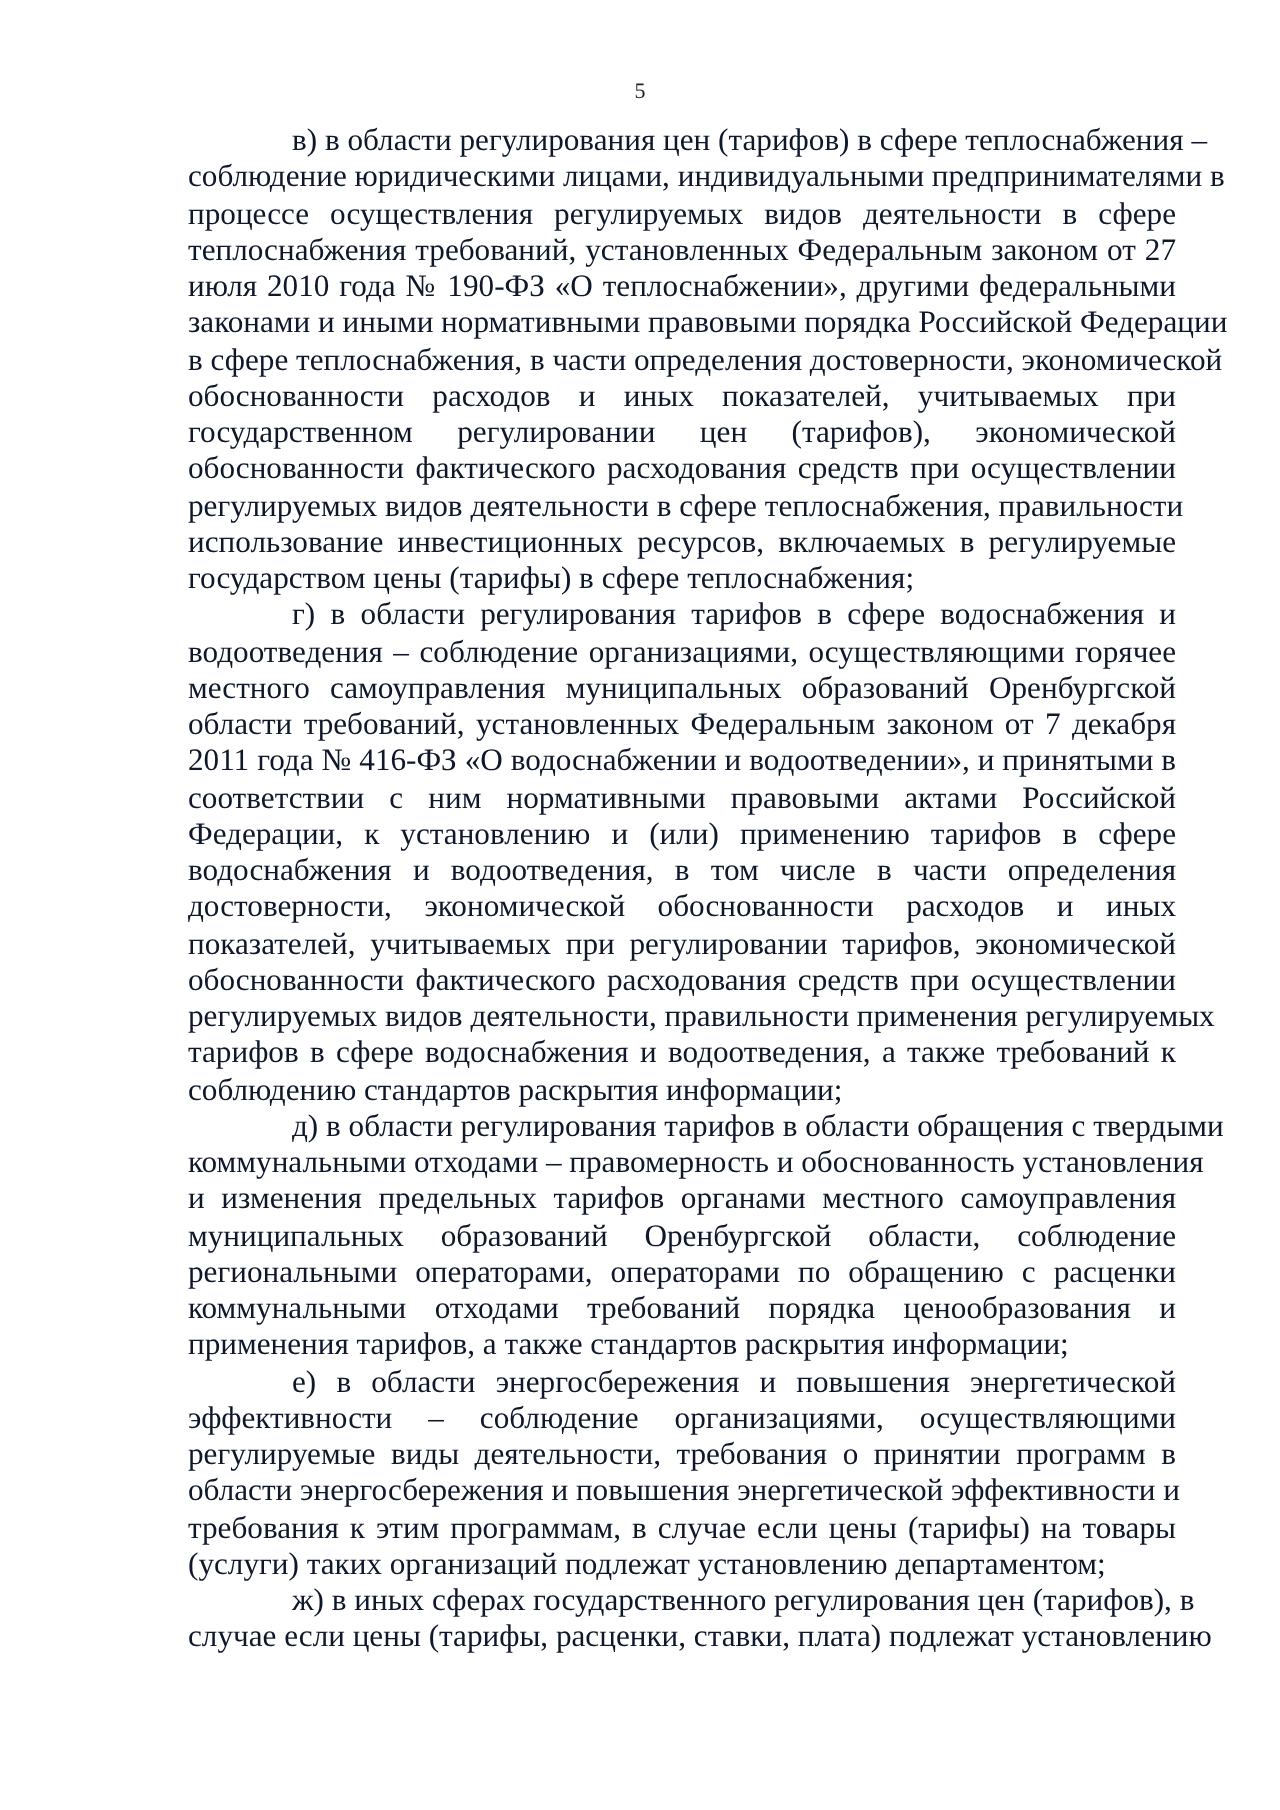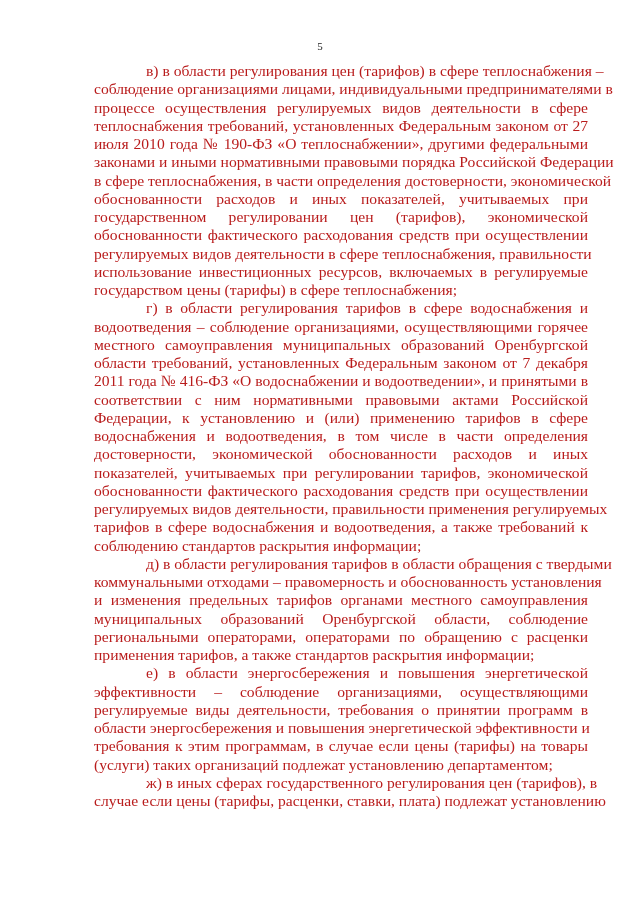--- a/index.html
+++ b/index.html
@@ -5,35 +5,35 @@
   html, body { margin: 0; padding: 0; background: #ffffff; }
   body { width: 640px; height: 905px; position: relative; overflow: hidden; }
   .page { position: absolute; left: 0; top: 0; width: 640px; height: 905px; background: #fff; }
   .page-number {
     position: absolute; top: 40px; left: 0; width: 640px; text-align: center;
     font-family: "Liberation Serif", serif; font-size: 11px; color: #222;
   }
   .body {
     position: absolute; left: 94px; top: 62px; width: 494px;
     font-family: "Liberation Serif", serif; font-size: 15.6px; line-height: 18.25px;
-    color: #b91c1c; text-align: justify;
+    color: #0f172a; text-align: justify;
   }
   .line { display: block; text-align: justify; text-align-last: justify; white-space: nowrap; overflow: visible; height: 18.25px; }
   .line.last { text-align-last: left; }
   .line.indent { padding-left: 52px; }
 </style>
 </head>
 <body>
 
 <div class="page">
   <div class="page-number">5</div>
   <div class="body" id="doc-body">
       <div>
         <span class="line indent">в) в области регулирования цен (тарифов) в сфере теплоснабжения –</span>
-        <span class="line">соблюдение организациями лицами, индивидуальными предпринимателями в</span>
+        <span class="line">соблюдение юридическими лицами, индивидуальными предпринимателями в</span>
         <span class="line">процессе осуществления регулируемых видов деятельности в сфере</span>
         <span class="line">теплоснабжения требований, установленных Федеральным законом от 27</span>
         <span class="line">июля 2010 года № 190-ФЗ «О теплоснабжении», другими федеральными</span>
         <span class="line">законами и иными нормативными правовыми порядка Российской Федерации</span>
         <span class="line">в сфере теплоснабжения, в части определения достоверности, экономической</span>
         <span class="line">обоснованности расходов и иных показателей, учитываемых при</span>
         <span class="line">государственном регулировании цен (тарифов), экономической</span>
         <span class="line">обоснованности фактического расходования средств при осуществлении</span>
         <span class="line">регулируемых видов деятельности в сфере теплоснабжения, правильности</span>
         <span class="line">использование инвестиционных ресурсов, включаемых в регулируемые</span>
@@ -54,20 +54,21 @@
         <span class="line">регулируемых видов деятельности, правильности применения регулируемых</span>
         <span class="line">тарифов в сфере водоснабжения и водоотведения, а также требований к</span>
         <span class="line last">соблюдению стандартов раскрытия информации;</span>
       </div>
       <div>
         <span class="line indent">д) в области регулирования тарифов в области обращения с твердыми</span>
         <span class="line">коммунальными отходами – правомерность и обоснованность установления</span>
         <span class="line">и изменения предельных тарифов органами местного самоуправления</span>
         <span class="line">муниципальных образований Оренбургской области, соблюдение</span>
         <span class="line">региональными операторами, операторами по обращению с расценки</span>
+        <span class="line">коммунальными отходами требований порядка ценообразования и</span>
         <span class="line last">применения тарифов, а также стандартов раскрытия информации;</span>
       </div>
       <div>
         <span class="line indent">е) в области энергосбережения и повышения энергетической</span>
         <span class="line">эффективности – соблюдение организациями, осуществляющими</span>
         <span class="line">регулируемые виды деятельности, требования о принятии программ в</span>
         <span class="line">области энергосбережения и повышения энергетической эффективности и</span>
         <span class="line">требования к этим программам, в случае если цены (тарифы) на товары</span>
         <span class="line last">(услуги) таких организаций подлежат установлению департаментом;</span>
       </div>

